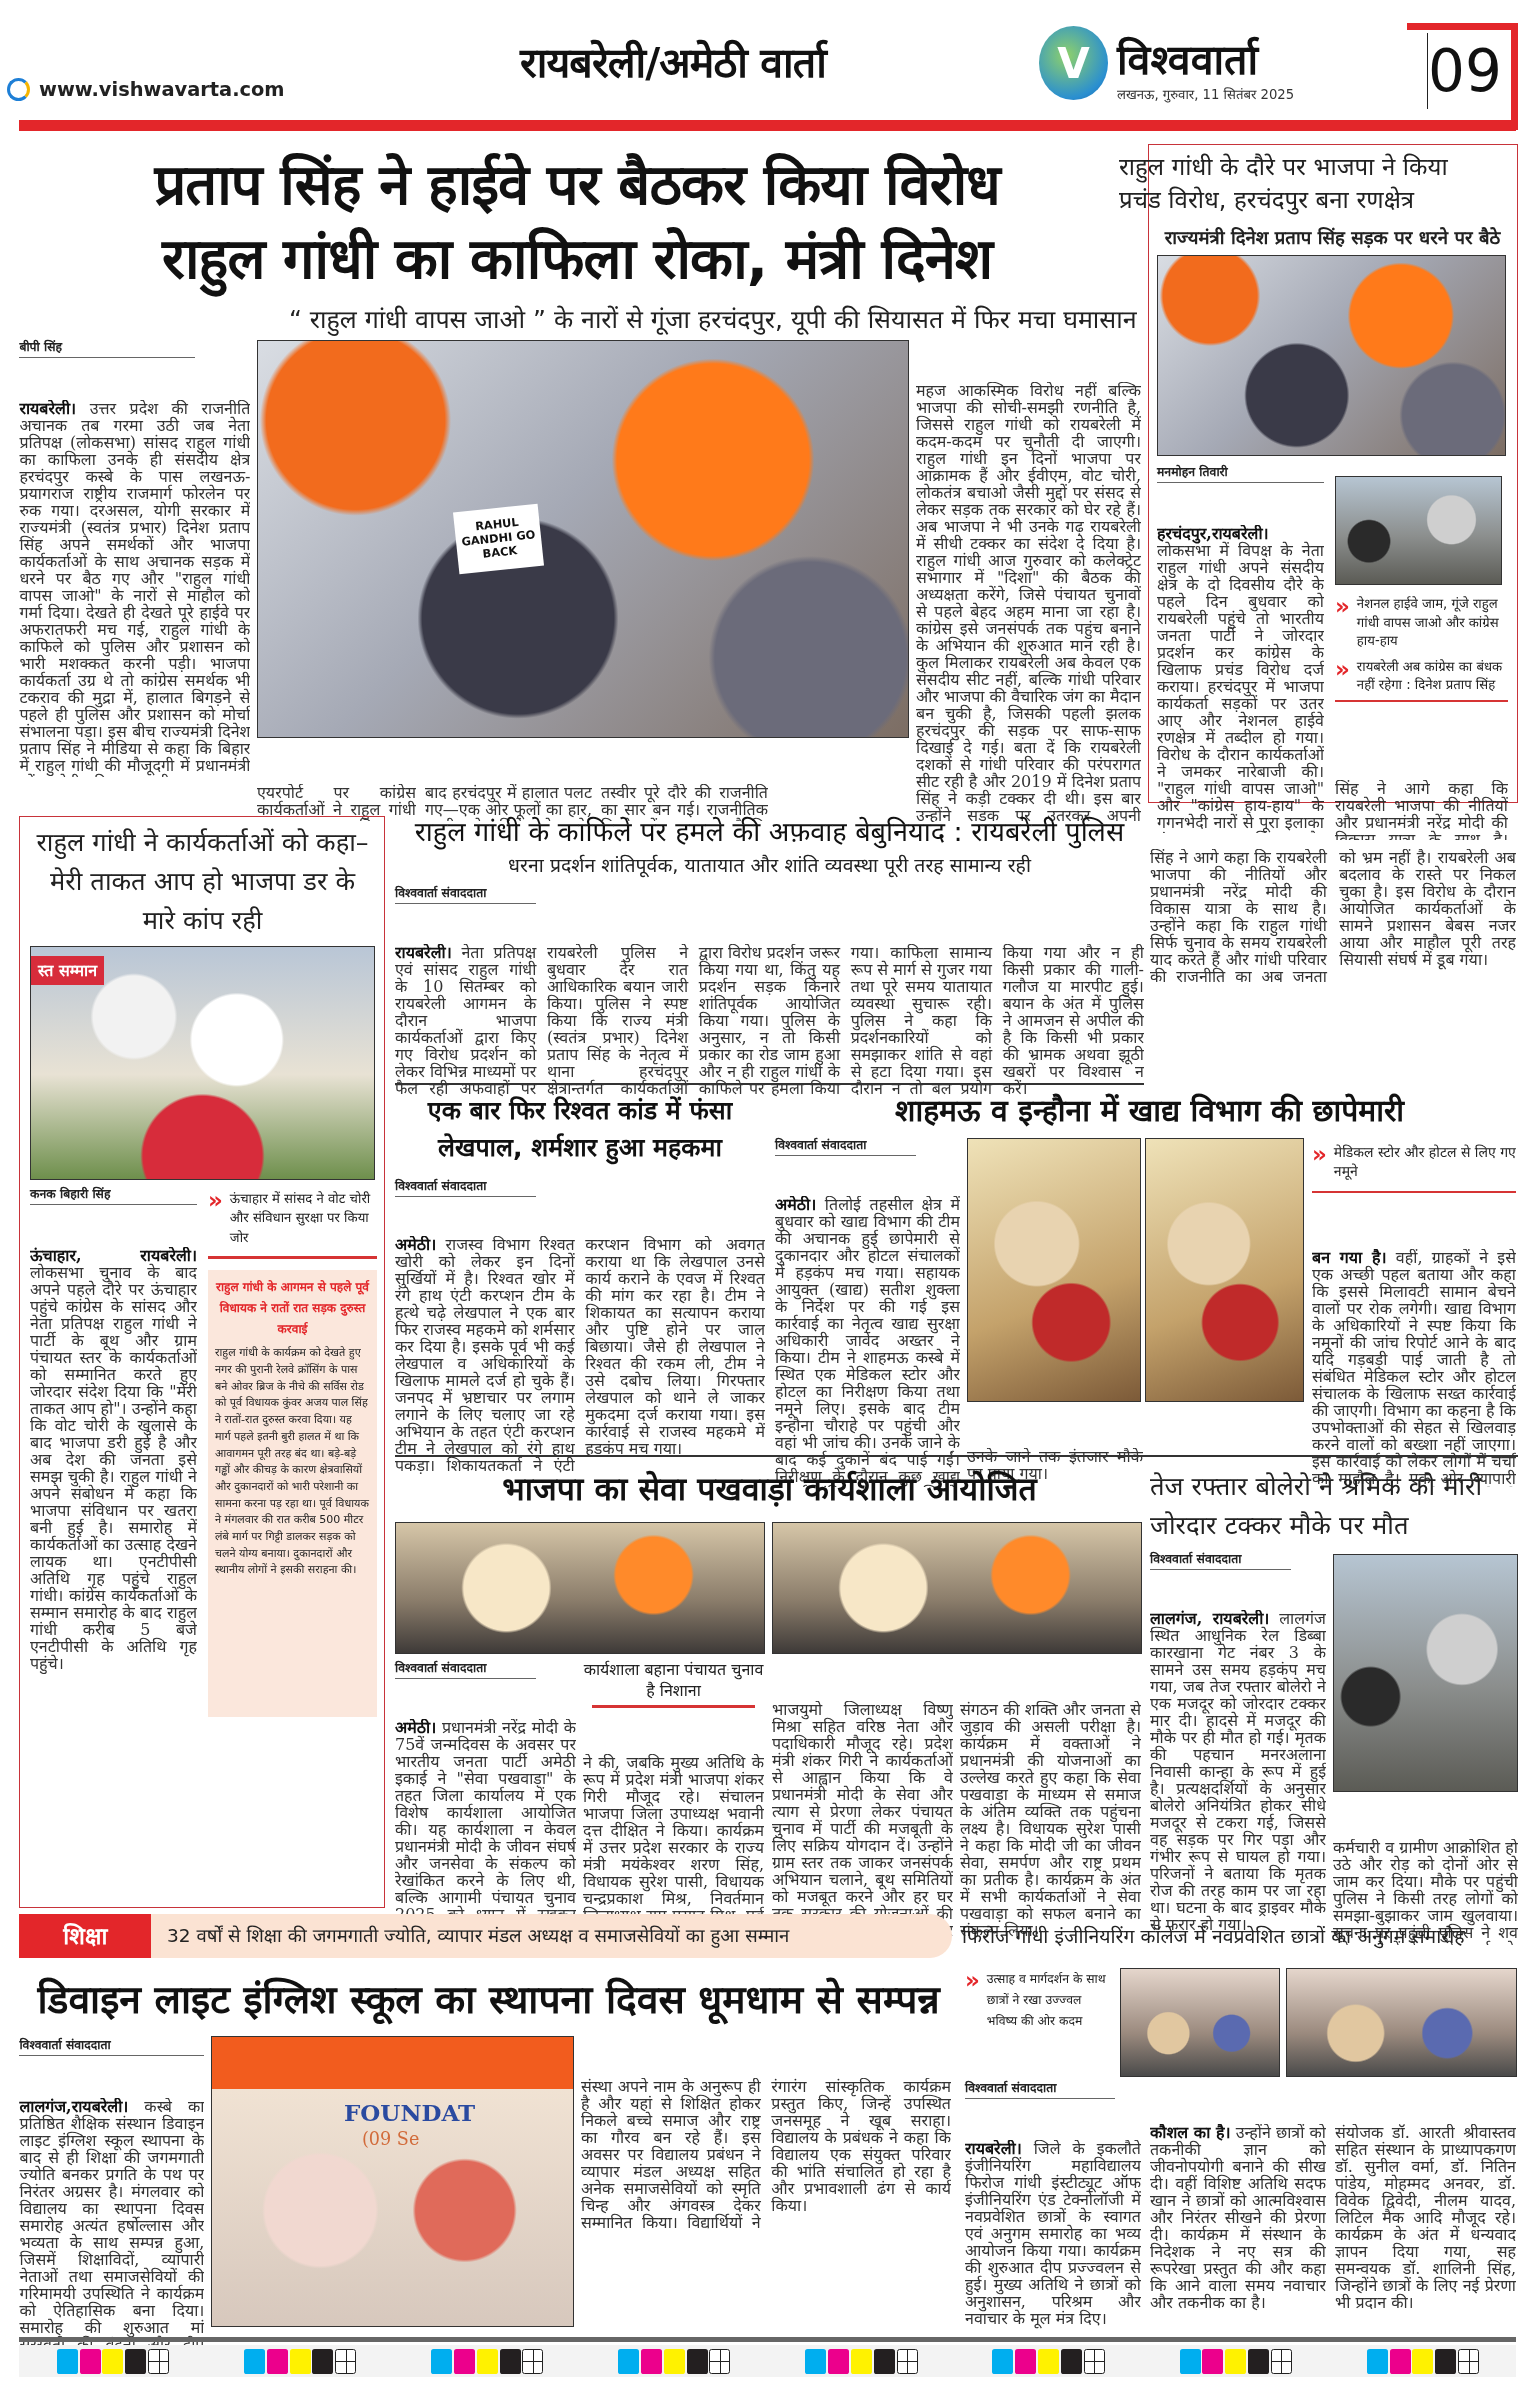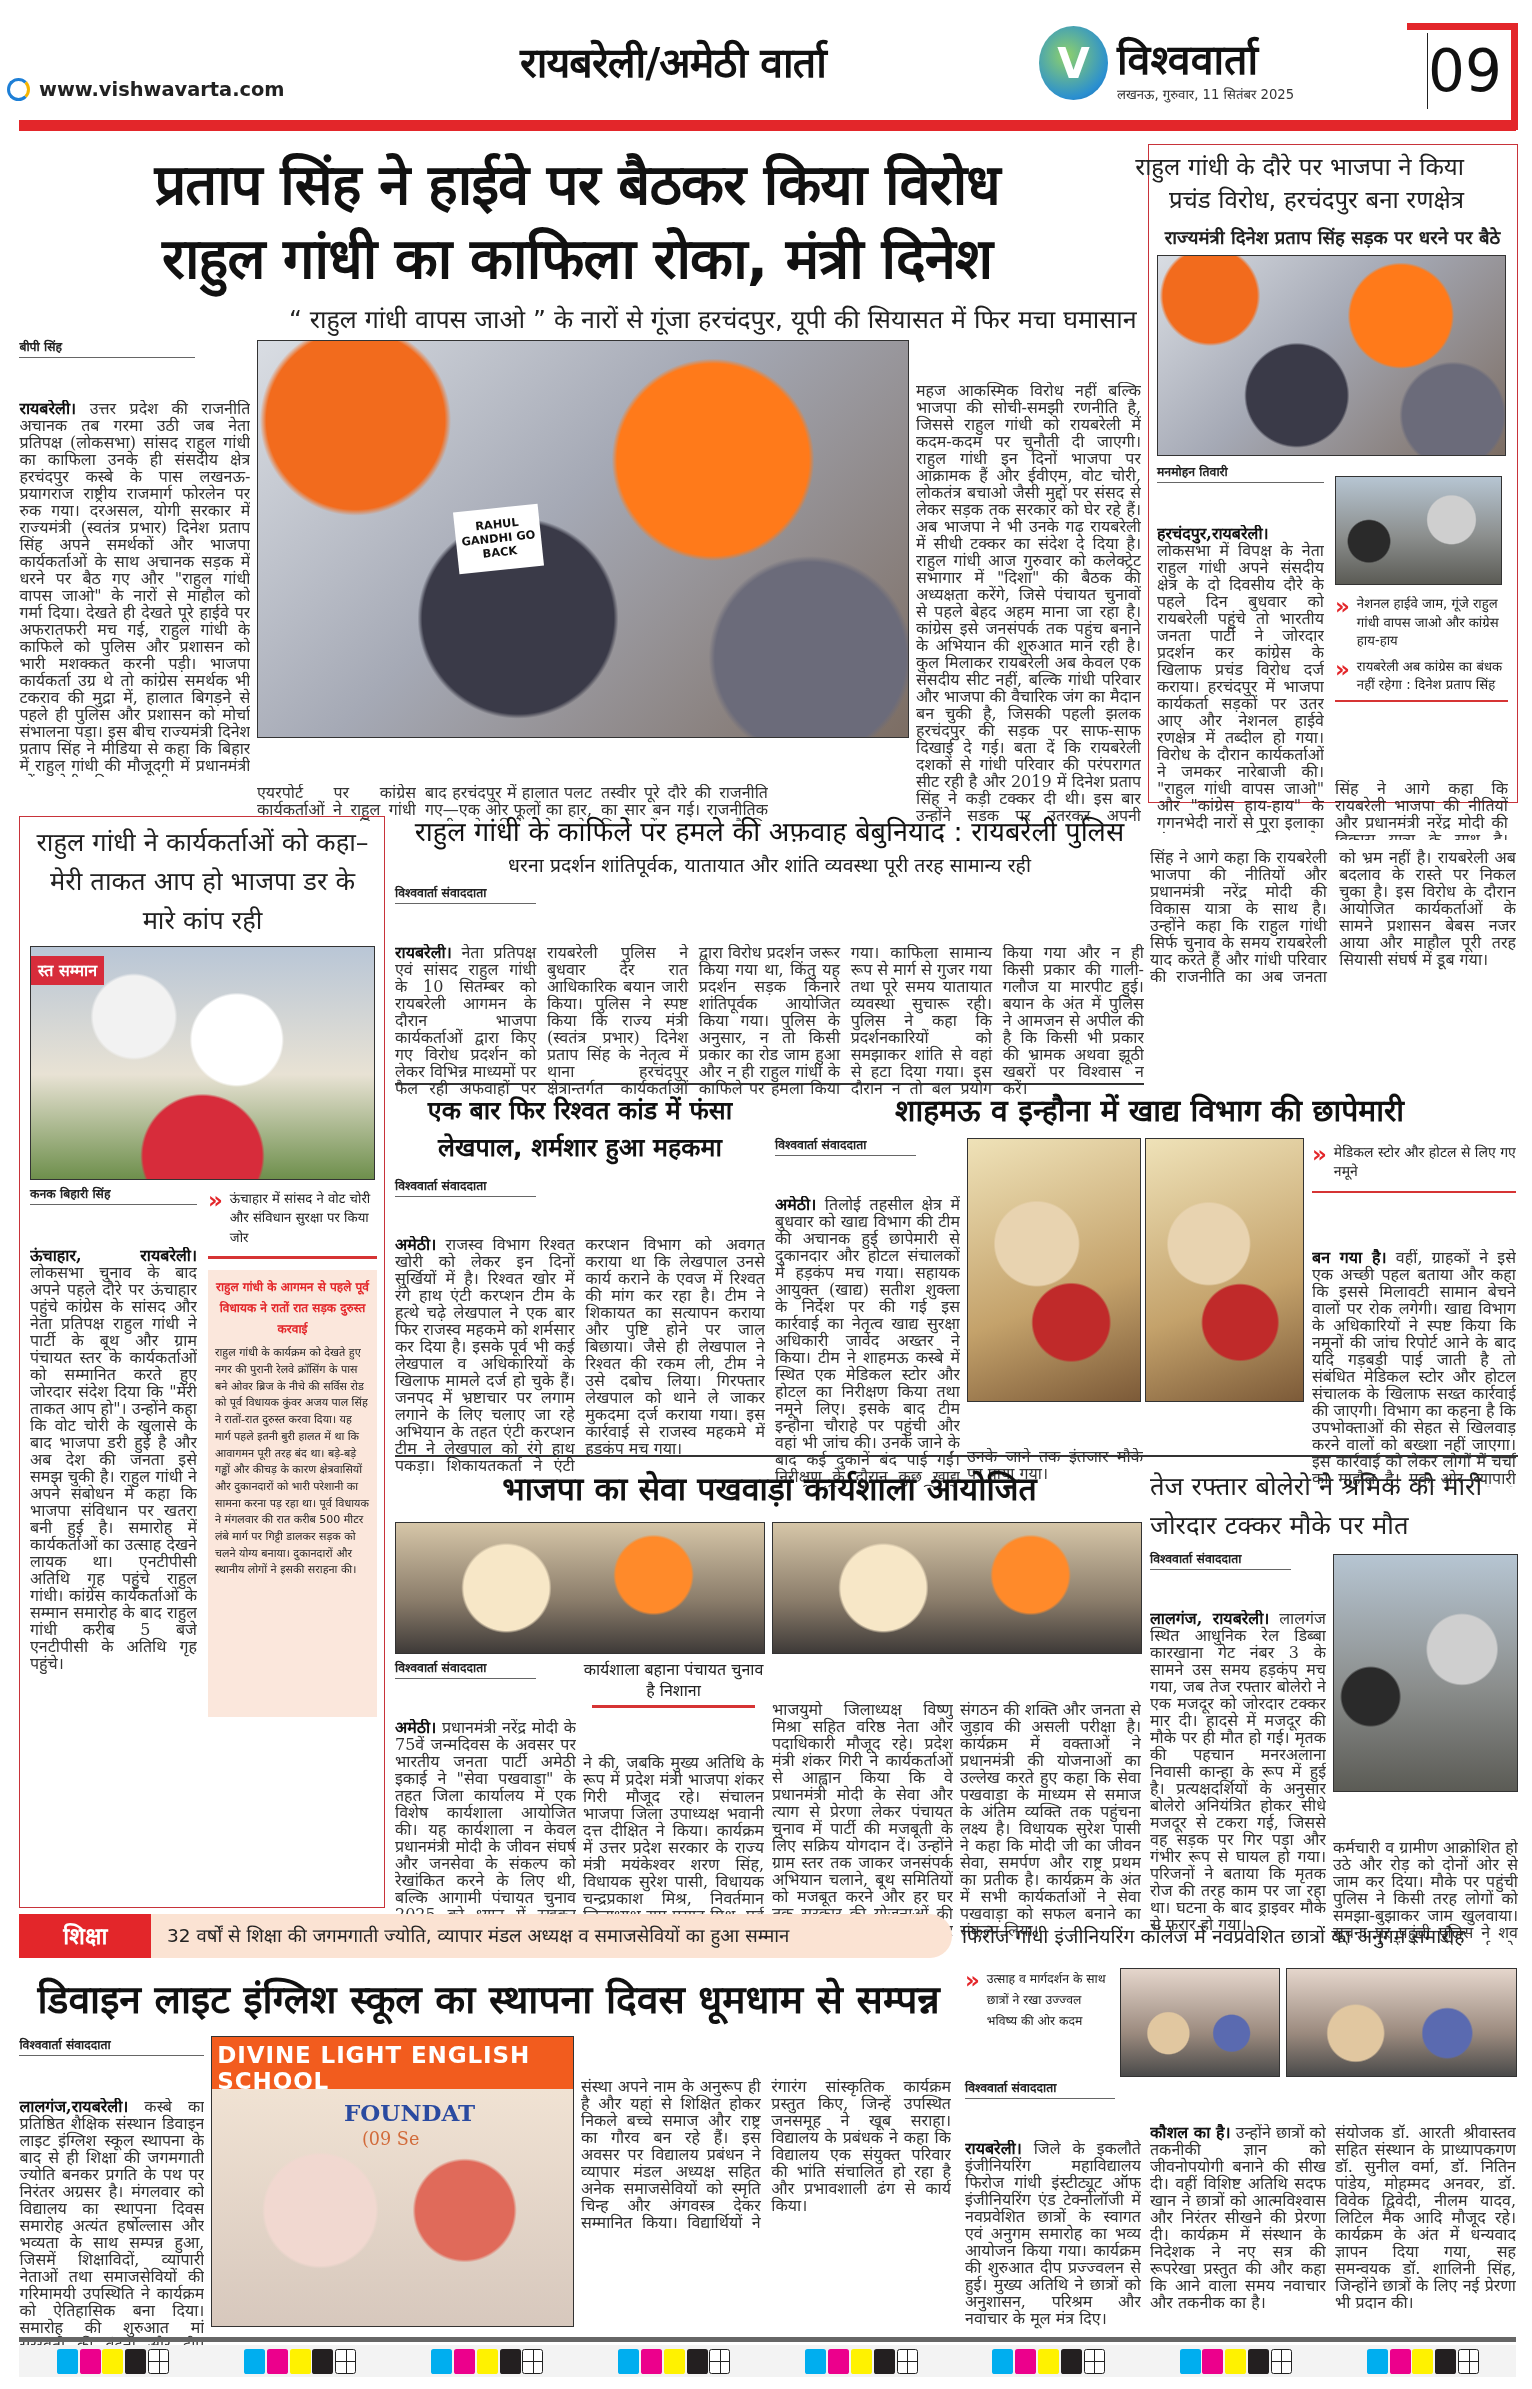--- a/index.html
+++ b/index.html
@@ -18,21 +18,21 @@
   .page-no-box { left: 1407px; top: 23px; width: 111px; height: 107px; border-top: 7px solid #e3262a; border-right: 7px solid #e3262a; }
   .page-no { left: 1427px; top: 33px; font-size: 58px; color: #111; border-left: 1.8px solid #222; padding-left: 0; line-height: 76px; }
   .red-rule { left: 19.4px; top: 120px; width: 1497px; height: 10.6px; background: #e3262a; }
 
   
   .main-head { left: 17.6px; top: 148px; width: 1119px; text-align: center; font-size: 56px; font-weight: bold; line-height: 74px; color: #111; letter-spacing: -0.9px; }
   .main-sub { left: 17.6px; top: 301px; width: 1119px; text-align: right; font-size: 25px; color: #222; }
 
   .box-red { border: 1.8px solid #c8333a; }
   .side-top { left: 1148px; top: 144px; width: 370px; height: 659px; }
-  .side-top-head { left: 1119px; top: 151px; width: 345px; text-align: right; font-size: 24px; line-height: 33px; color: #222; }
+  .side-top-head { left: 1119px; top: 151px; width: 345px; text-align: left; font-size: 24px; line-height: 33px; color: #222; }
   .side-top-sub { left: 1152px; top: 224px; width: 361px; text-align: center; font-size: 18.5px; font-weight: bold; color: #222; }
 
   .byline { font-size: 12.3px; font-weight: bold; color: #222; border-bottom: 0.9px solid #666; padding-bottom: 1.8px; }
   .bodytext { font-size: 16px; line-height: 17px; color: #333; text-align: justify; overflow: hidden; margin-top: 42px; }
   .bodytext b { color: #111; }
 
   .photo { background: #888; overflow: hidden; border: 1.8px solid #333; }
   .photo-crowd { background:
       radial-gradient(circle at 15% 20%, #f26b1d 0 14%, transparent 15%),
       radial-gradient(circle at 70% 30%, #ff7a1a 0 18%, transparent 19%),
@@ -203,21 +203,20 @@
 <div class="abs bodytext serif" style="left:1333px;top:1797px;width:185px;height:106px;">कर्मचारी व ग्रामीण आक्रोशित हो उठे और रोड़ को दोनों ओर से जाम कर दिया। मौके पर पहुंची पुलिस ने किसी तरह लोगों को समझा-बुझाकर जाम खुलवाया। सूचना पर पहुंची पुलिस ने शव को कब्जे में लेकर पोस्टमार्टम के लिए भेज दिया है। पुलिस आरोपी चालक की तलाश कर रही है।</div>
 
 <div class="abs edu-tag">शिक्षा</div>
 <div class="abs edu-bar">32 वर्षों से शिक्षा की जगमगाती ज्योति, व्यापार मंडल अध्यक्ष व समाजसेवियों का हुआ सम्मान</div>
 <div class="abs fgi-head">फिरोज गांधी इंजीनियरिंग कॉलेज में नवप्रवेशित छात्रों का अनुगम समारोह</div>
 
 <div class="abs divine-head">डिवाइन लाइट इंग्लिश स्कूल का स्थापना दिवस धूमधाम से सम्पन्न</div>
 <div class="abs byline serif" style="left:19.4px;top:2036px;width:185px;">विश्ववार्ता संवाददाता</div>
 <div class="abs bodytext serif" style="left:19.4px;top:2056px;width:185px;height:278px;"><b>लालगंज,रायबरेली।</b> कस्बे का प्रतिष्ठित शैक्षिक संस्थान डिवाइन लाइट इंग्लिश स्कूल स्थापना के बाद से ही शिक्षा की जगमगाती ज्योति बनकर प्रगति के पथ पर निरंतर अग्रसर है। मंगलवार को विद्यालय का स्थापना दिवस समारोह अत्यंत हर्षोल्लास और भव्यता के साथ सम्पन्न हुआ, जिसमें शिक्षाविदों, व्यापारी नेताओं तथा समाजसेवियों की गरिमामयी उपस्थिति ने कार्यक्रम को ऐतिहासिक बना दिया। समारोह की शुरुआत मां सरस्वती की वंदना और दीप प्रज्ज्वलन से हुई। मुख्य अतिथि ने विद्यालय के संस्थापक की सराहना की। उपस्थित संगीत श्रीवास्तव ने अपने उद्बोधन में कहा कि</div>
 <div class="abs photo photo-school" style="left:211px;top:2036px;width:363px;height:291px;">
-  <div style="position:absolute;left:5.3px;top:5.3px;color:#fff;font-size:23px;font-weight:bold;letter-spacing:0.9px;">DIVINE LIGHT ENGLISH SCHOOL</div>
   <div class="serif" style="position:absolute;left:132px;top:62px;color:#2a4aa0;font-size:23px;font-weight:bold;">FOUNDAT</div>
   <div class="serif" style="position:absolute;left:150px;top:92px;color:#d26b3a;font-size:17.6px;">(09 Se</div>
 </div>
 <div class="abs bodytext serif" style="left:581px;top:2036px;width:370px;height:298px;column-count:2;column-gap:10.6px;">संस्था अपने नाम के अनुरूप ही है और यहां से शिक्षित होकर निकले बच्चे समाज और राष्ट्र का गौरव बन रहे हैं। इस अवसर पर विद्यालय प्रबंधन ने व्यापार मंडल अध्यक्ष सहित अनेक समाजसेवियों को स्मृति चिन्ह और अंगवस्त्र देकर सम्मानित किया। विद्यार्थियों ने रंगारंग सांस्कृतिक कार्यक्रम प्रस्तुत किए, जिन्हें उपस्थित जनसमूह ने खूब सराहा। विद्यालय के प्रबंधक ने कहा कि विद्यालय एक संयुक्त परिवार की भांति संचालित हो रहा है और प्रभावशाली ढंग से कार्य किया।</div>
 
 <div class="abs" style="left:965px;top:1969px;width:150px;">
   <div class="pull" style="font-size:12.3px;line-height:21px;">
     <span class="chev">»</span>
     <span>उत्साह व मार्गदर्शन के साथ छात्रों ने रखा उज्ज्वल भविष्य की ओर कदम</span>
   </div>

